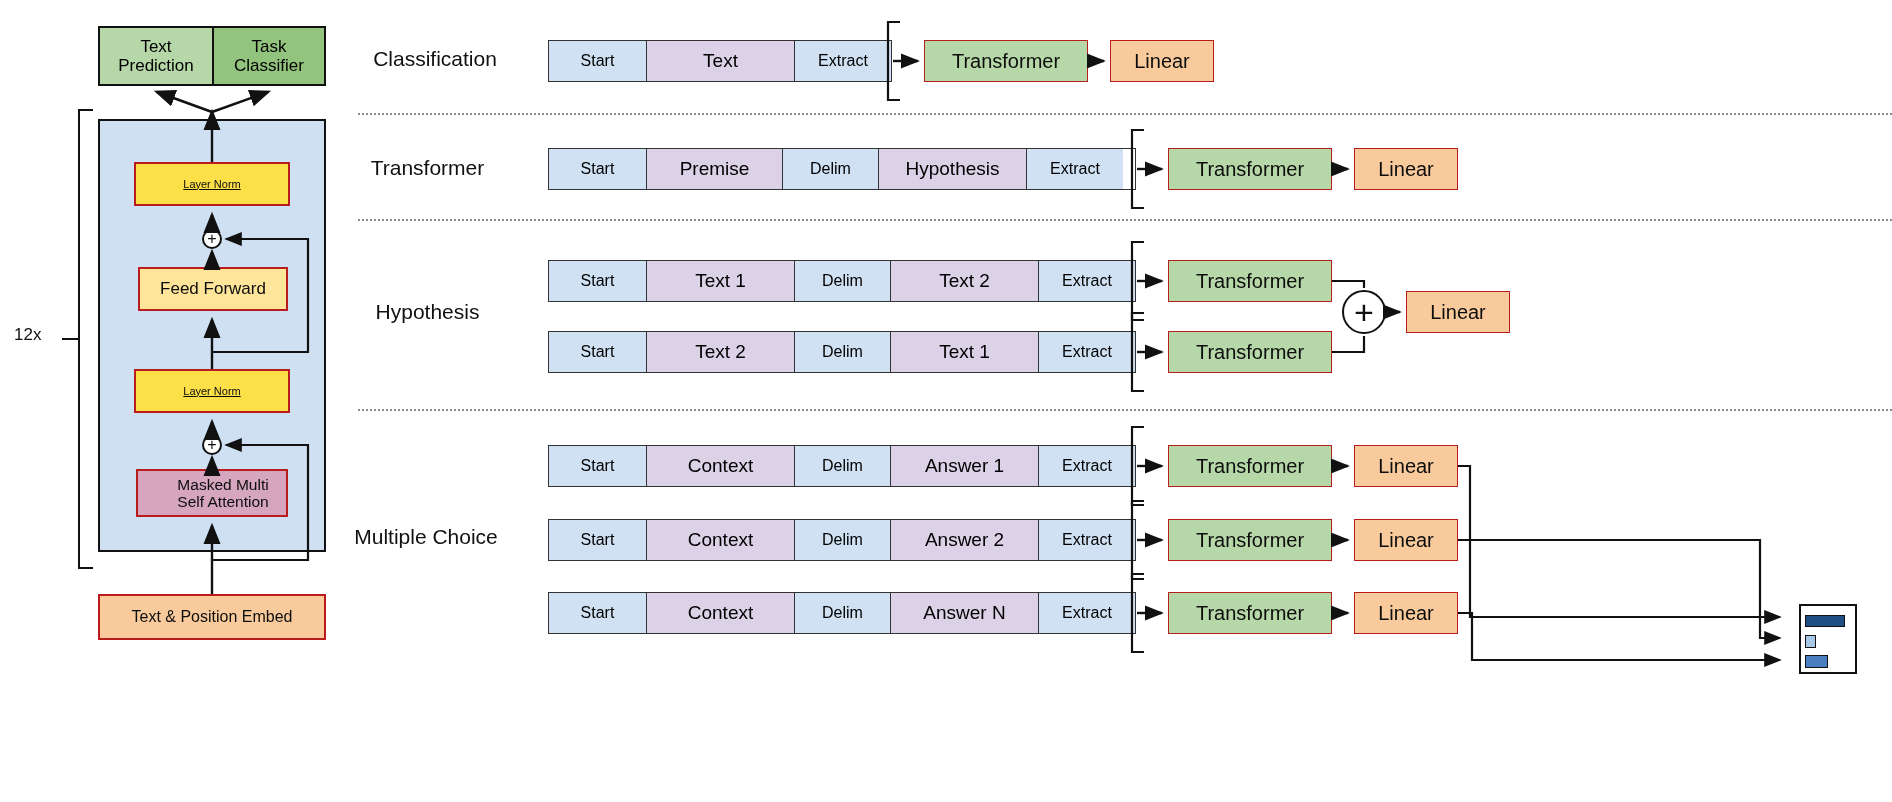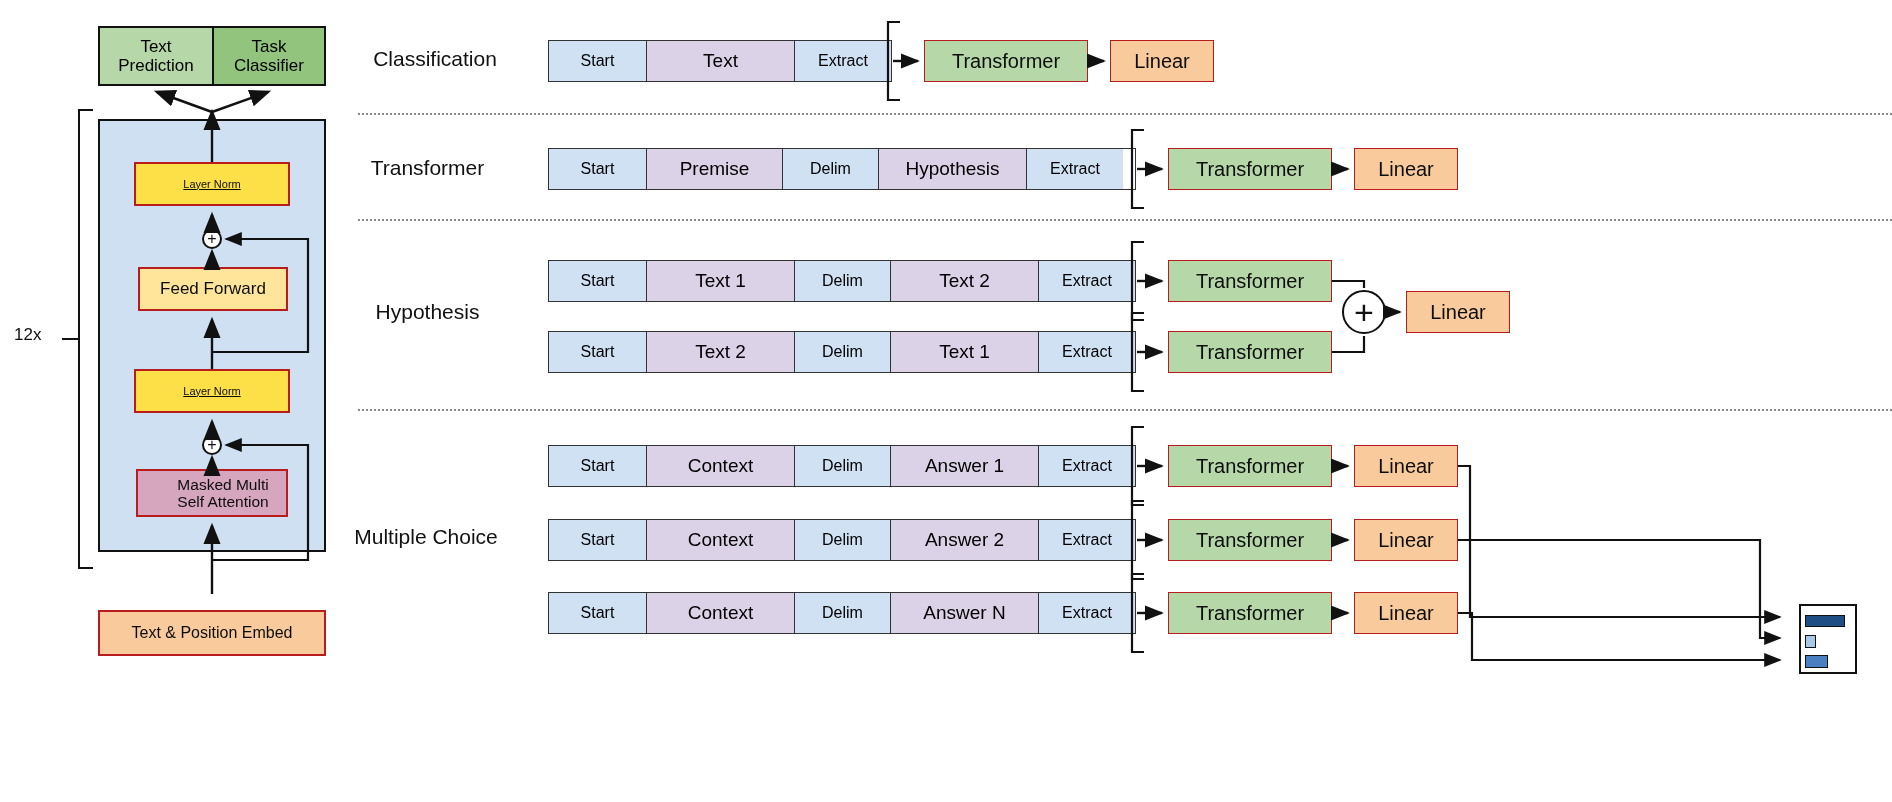--- a/index.html
+++ b/index.html
@@ -157,21 +157,21 @@
 
   <div class="blk lnorm" style="left:134px; top:162px; width:156px; height:44px;">Layer Norm</div>
 
   <div class="blk ffwd" style="left:138px; top:267px; width:150px; height:44px;">Feed Forward</div>
 
   <div class="blk lnorm" style="left:134px; top:369px; width:156px; height:44px;">Layer Norm</div>
 
   <div class="blk attn" style="left:136px; top:469px; width:152px; height:48px;padding-left:22px;">Masked Multi
 Self Attention</div>
 
-  <div class="blk embed" style="left:98px; top:610px; width:228px; height:46px;text-align:right;">Text &amp; Position Embed</div>
+  <div class="blk embed" style="left:98px; top:594px; width:228px; height:46px;text-align:right;">Text &amp; Position Embed</div>
 
   <div class="plus small" style="left:202px; top:229px;">+</div>
   <div class="plus small" style="left:202px; top:435px;">+</div>
 
   <div class="repeat-label">12x</div>
 
   <div class="task-label" style="left:340px; top:47px; width:190px;">Classification</div>
 
   <div class="tok-row" style="left:548px; top:40px; width:344px;">
     <div class="tok special" style="width:98px;">Start</div>

